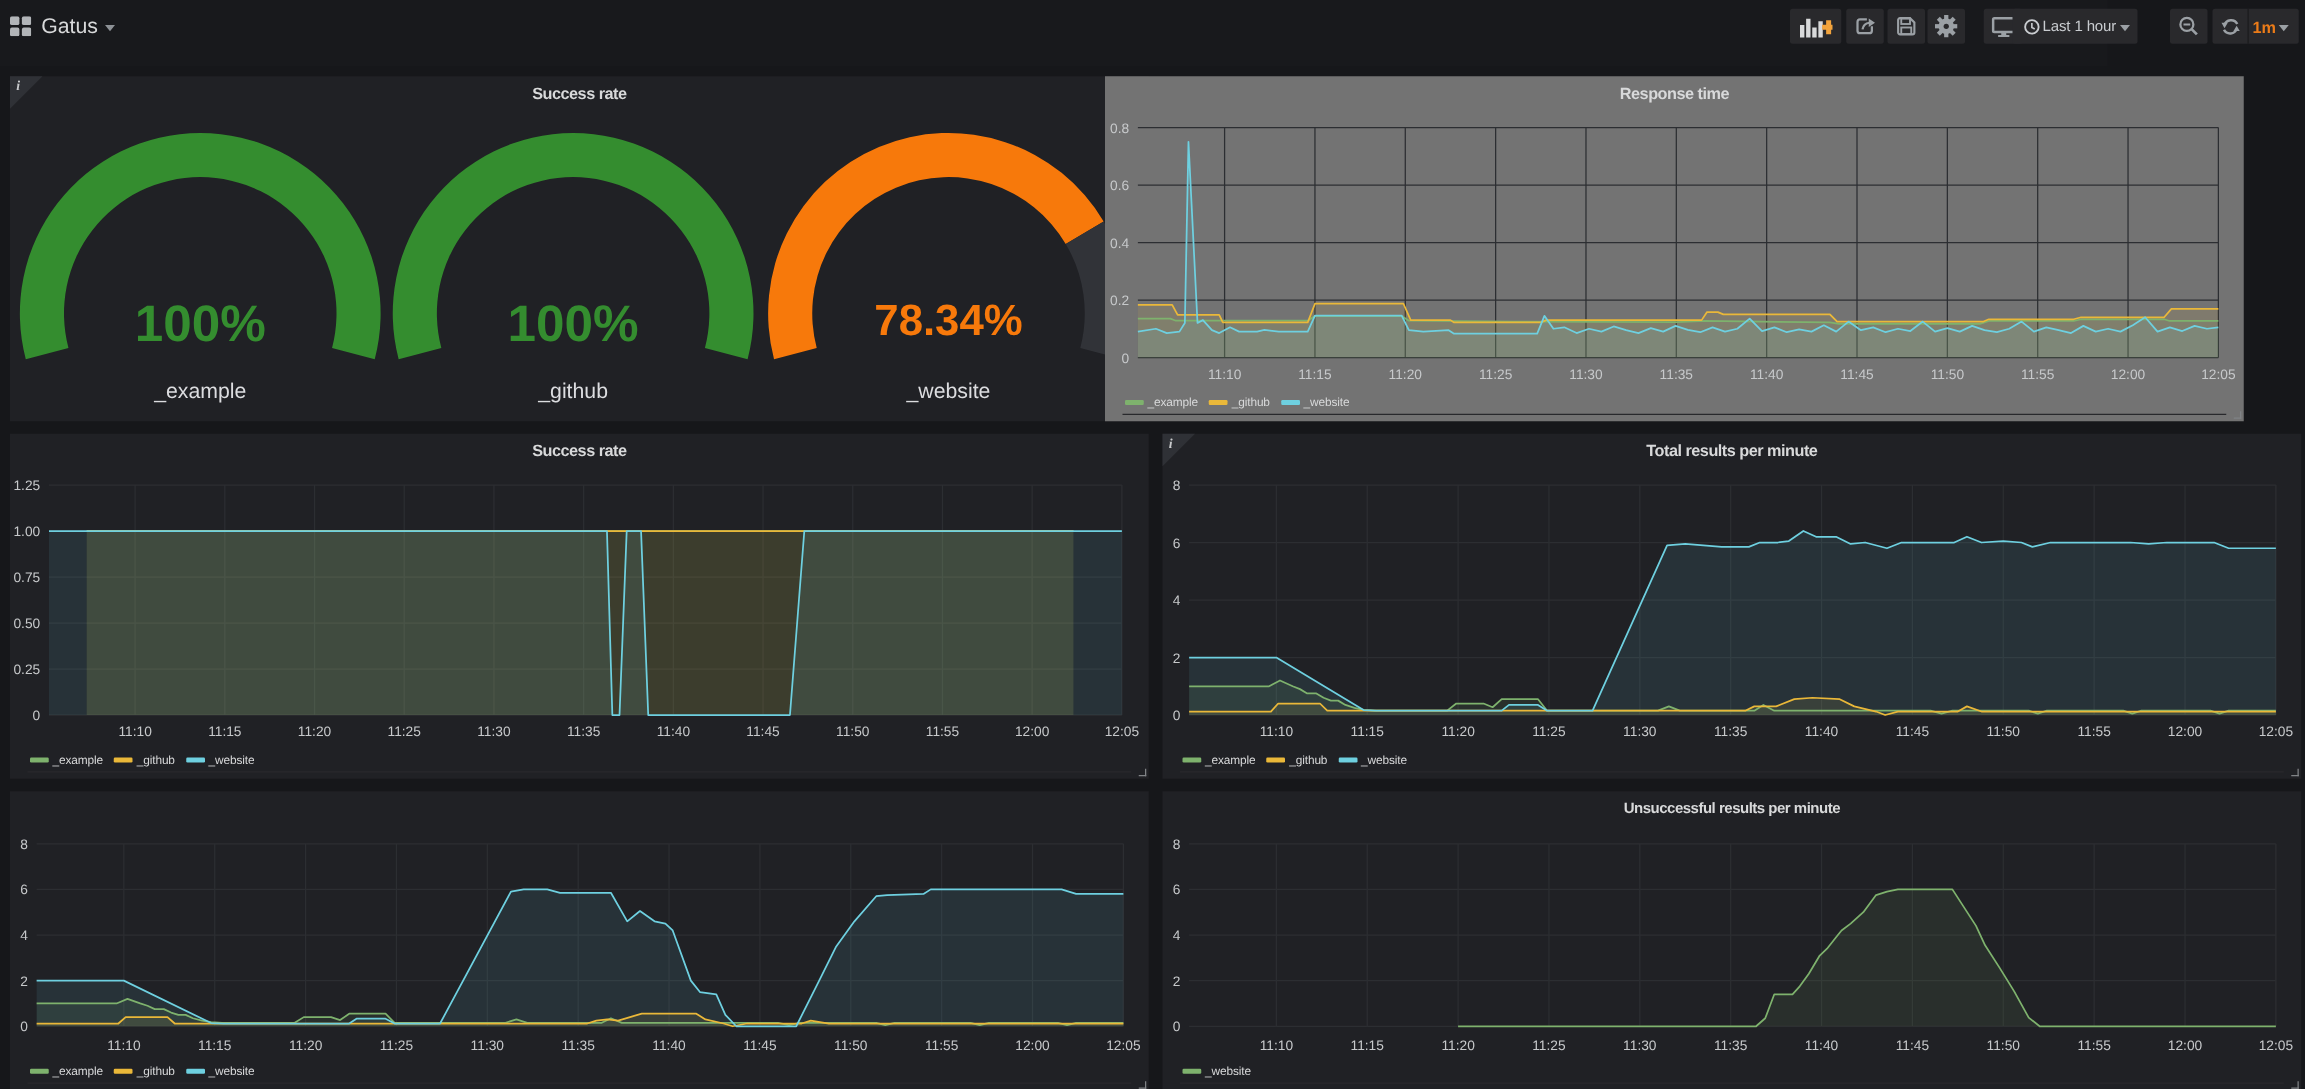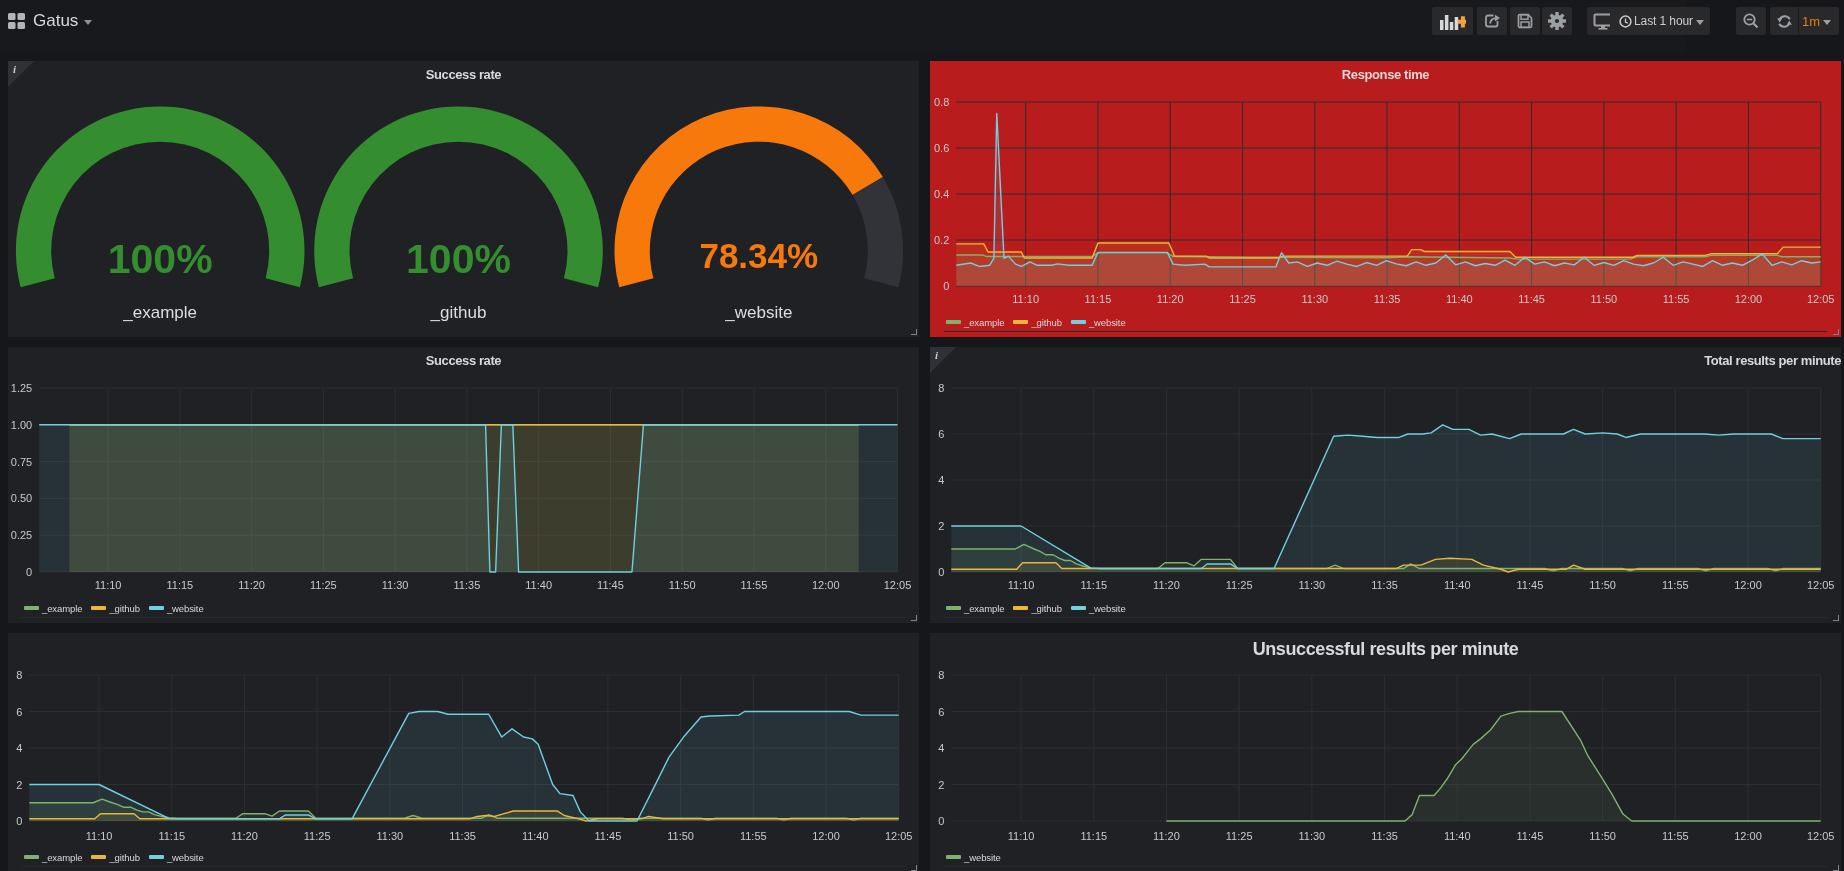--- a/index.html
+++ b/index.html
@@ -71,21 +71,21 @@
     <div style="position:absolute;left:1770px;top:7px;width:69px;height:28px;background:#29292c;border-radius:2px">
       <div style="position:absolute;left:0;top:0;width:28px;height:28px">
         <svg width="17" height="17" style="position:absolute;left:6px;top:6px">
           <path d="M13.8,6.2 A5.6,5.6 0 0 0 3.5,7.2" fill="none" stroke="#9ba0a5" stroke-width="2"></path>
           <path d="M3.2,10.8 A5.6,5.6 0 0 0 13.5,9.8" fill="none" stroke="#9ba0a5" stroke-width="2"></path>
           <path d="M1.2,5.2 L6.2,5.2 L3.6,9.5 Z" fill="#9ba0a5"></path>
           <path d="M10.8,11.8 L15.8,11.8 L13.3,7.6 Z" fill="#9ba0a5"></path>
         </svg>
       </div>
       <div style="position:absolute;left:28px;top:0;bottom:0;width:1px;background:#1b1b1d"></div>
-      <span style="position:absolute;left:32px;top:7px;font-size:13px;font-weight:normal;color:#eb7b18">1m</span>
+      <span style="position:absolute;left:32px;top:7px;font-size:13px;font-weight:bold;color:#eb7b18">1m</span>
       <div style="position:absolute;left:53px;top:13px;width:0;height:0;border-left:4.5px solid transparent;border-right:4.5px solid transparent;border-top:5px solid #9ba0a5"></div>
     </div>
   </div>
 <div style="position:absolute;left:8px;top:61px;width:911px;height:276px;background:#202125">
     <div style="position:absolute;left:0;right:0;top:6px;text-align:center;font-size:13px;font-weight:bold;letter-spacing:-0.4px;color:#d8d9da">Success rate</div>
     <svg width="911" height="276" style="position:absolute;left:0;top:0">
       <path d="M12.62,226.32 A144.3,144.3 0 1 1 291.78,226.32 L257.63,217.36 A109,109 0 1 0 46.77,217.36 Z" fill="#348D2F"></path>
       <text x="152.2" y="211.7" text-anchor="middle" font-family="Liberation Sans, sans-serif" font-size="41" font-weight="bold" fill="#348D2F">100%</text>
       <text x="152.2" y="257" text-anchor="middle" font-family="Liberation Sans, sans-serif" font-size="17" fill="#dcdde0">_example</text>
       <path d="M310.92,226.32 A144.3,144.3 0 1 1 590.08,226.32 L555.93,217.36 A109,109 0 1 0 345.07,217.36 Z" fill="#348D2F"></path>
@@ -93,21 +93,21 @@
       <text x="450.5" y="257" text-anchor="middle" font-family="Liberation Sans, sans-serif" font-size="17" fill="#dcdde0">_github</text>
       <path d="M611.22,226.32 A144.3,144.3 0 0 1 874.93,116.12 L844.57,134.12 A109,109 0 0 0 645.37,217.36 Z" fill="#F7790B"></path>
       <path d="M874.93,116.12 A144.3,144.3 0 0 1 890.38,226.32 L856.23,217.36 A109,109 0 0 0 844.57,134.12 Z" fill="#313338"></path>
       <text x="750.8" y="206.7" text-anchor="middle" font-family="Liberation Sans, sans-serif" font-size="35" font-weight="bold" fill="#F7790B">78.34%</text>
       <text x="750.8" y="257" text-anchor="middle" font-family="Liberation Sans, sans-serif" font-size="17" fill="#dcdde0">_website</text>
     </svg>
     <div style="position:absolute;left:0;top:0;width:0;height:0;border-top:26px solid #2f3136;border-right:26px solid transparent"></div>
     <span style="position:absolute;left:5px;top:2px;font-family:'Liberation Serif',serif;font-size:11px;font-style:italic;font-weight:bold;color:#c8cacc">i</span>
     <div style="position:absolute;right:2px;bottom:2px;width:6px;height:6px;border-right:1px solid #808386;border-bottom:1px solid #808386"></div>
   </div>
-<div style="position:absolute;left:930px;top:61px;width:911px;height:276px;background:#b91c1c">
+<div style="position:absolute;left:884px;top:61px;width:911px;height:276px;background:#737373">
     <div style="position:absolute;left:0;right:0;top:6px;text-align:center;font-size:13px;font-weight:bold;letter-spacing:-0.4px;color:#d8d9da">Response time</div>
     <svg width="911" height="276" style="position:absolute;left:0;top:0">
       <line x1="26.3" y1="225" x2="890.7" y2="225" stroke="#2c2e32" stroke-width="1"></line>
       <line x1="26.3" y1="179" x2="890.7" y2="179" stroke="#2c2e32" stroke-width="1"></line>
       <line x1="26.3" y1="133" x2="890.7" y2="133" stroke="#2c2e32" stroke-width="1"></line>
       <line x1="26.3" y1="87" x2="890.7" y2="87" stroke="#2c2e32" stroke-width="1"></line>
       <line x1="26.3" y1="41" x2="890.7" y2="41" stroke="#2c2e32" stroke-width="1"></line>
       <line x1="95.68" y1="41" x2="95.68" y2="225" stroke="#2c2e32" stroke-width="1"></line>
       <line x1="167.96" y1="41" x2="167.96" y2="225" stroke="#2c2e32" stroke-width="1"></line>
       <line x1="240.23" y1="41" x2="240.23" y2="225" stroke="#2c2e32" stroke-width="1"></line>
@@ -206,21 +206,21 @@
       <span style="display:inline-block;width:15px;height:4px;border-radius:1px;background:#7EB26D;margin-right:3px"></span>
       <span style="margin-right:9px">_example</span>
       <span style="display:inline-block;width:15px;height:4px;border-radius:1px;background:#EAB839;margin-right:3px"></span>
       <span style="margin-right:9px">_github</span>
       <span style="display:inline-block;width:15px;height:4px;border-radius:1px;background:#6ED0E0;margin-right:3px"></span>
       <span style="margin-right:9px">_website</span>
     </div>
     <div style="position:absolute;right:2px;bottom:2px;width:6px;height:6px;border-right:1px solid #808386;border-bottom:1px solid #808386"></div>
   </div>
 <div style="position:absolute;left:930px;top:347px;width:911px;height:276px;background:#202125">
-    <div style="position:absolute;left:0;right:0;top:6px;text-align:right;font-size:13px;font-weight:bold;letter-spacing:-0.4px;color:#d8d9da">Total results per minute</div>
+    <div style="position:absolute;left:0;right:0;top:6px;text-align:center;font-size:13px;font-weight:bold;letter-spacing:-0.4px;color:#d8d9da">Total results per minute</div>
     <svg width="911" height="276" style="position:absolute;left:0;top:0">
       <line x1="21.3" y1="225" x2="890.7" y2="225" stroke="#2c2e32" stroke-width="1"></line>
       <line x1="21.3" y1="179" x2="890.7" y2="179" stroke="#2c2e32" stroke-width="1"></line>
       <line x1="21.3" y1="133" x2="890.7" y2="133" stroke="#2c2e32" stroke-width="1"></line>
       <line x1="21.3" y1="87" x2="890.7" y2="87" stroke="#2c2e32" stroke-width="1"></line>
       <line x1="21.3" y1="41" x2="890.7" y2="41" stroke="#2c2e32" stroke-width="1"></line>
       <line x1="91.08" y1="41" x2="91.08" y2="225" stroke="#2c2e32" stroke-width="1"></line>
       <line x1="163.78" y1="41" x2="163.78" y2="225" stroke="#2c2e32" stroke-width="1"></line>
       <line x1="236.47" y1="41" x2="236.47" y2="225" stroke="#2c2e32" stroke-width="1"></line>
       <line x1="309.16" y1="41" x2="309.16" y2="225" stroke="#2c2e32" stroke-width="1"></line>
@@ -317,21 +317,21 @@
       <span style="display:inline-block;width:15px;height:4px;border-radius:1px;background:#7EB26D;margin-right:3px"></span>
       <span style="margin-right:9px">_example</span>
       <span style="display:inline-block;width:15px;height:4px;border-radius:1px;background:#EAB839;margin-right:3px"></span>
       <span style="margin-right:9px">_github</span>
       <span style="display:inline-block;width:15px;height:4px;border-radius:1px;background:#6ED0E0;margin-right:3px"></span>
       <span style="margin-right:9px">_website</span>
     </div>
     <div style="position:absolute;right:2px;bottom:2px;width:6px;height:6px;border-right:1px solid #808386;border-bottom:1px solid #808386"></div>
   </div>
 <div style="position:absolute;left:930px;top:633px;width:911px;height:240px;background:#202125">
-    <div style="position:absolute;left:0;right:0;top:6px;text-align:center;font-size:18px;font-weight:bold;letter-spacing:-0.4px;color:#d8d9da">Unsuccessful results per minute</div>
+    <div style="position:absolute;left:0;right:0;top:6px;text-align:center;font-size:12px;font-weight:bold;letter-spacing:-0.4px;color:#d8d9da">Unsuccessful results per minute</div>
     <svg width="911" height="236" style="position:absolute;left:0;top:0">
       <line x1="21.3" y1="188" x2="890.7" y2="188" stroke="#2c2e32" stroke-width="1"></line>
       <line x1="21.3" y1="151.5" x2="890.7" y2="151.5" stroke="#2c2e32" stroke-width="1"></line>
       <line x1="21.3" y1="115" x2="890.7" y2="115" stroke="#2c2e32" stroke-width="1"></line>
       <line x1="21.3" y1="78.5" x2="890.7" y2="78.5" stroke="#2c2e32" stroke-width="1"></line>
       <line x1="21.3" y1="42" x2="890.7" y2="42" stroke="#2c2e32" stroke-width="1"></line>
       <line x1="91.08" y1="42" x2="91.08" y2="188" stroke="#2c2e32" stroke-width="1"></line>
       <line x1="163.78" y1="42" x2="163.78" y2="188" stroke="#2c2e32" stroke-width="1"></line>
       <line x1="236.47" y1="42" x2="236.47" y2="188" stroke="#2c2e32" stroke-width="1"></line>
       <line x1="309.16" y1="42" x2="309.16" y2="188" stroke="#2c2e32" stroke-width="1"></line>

